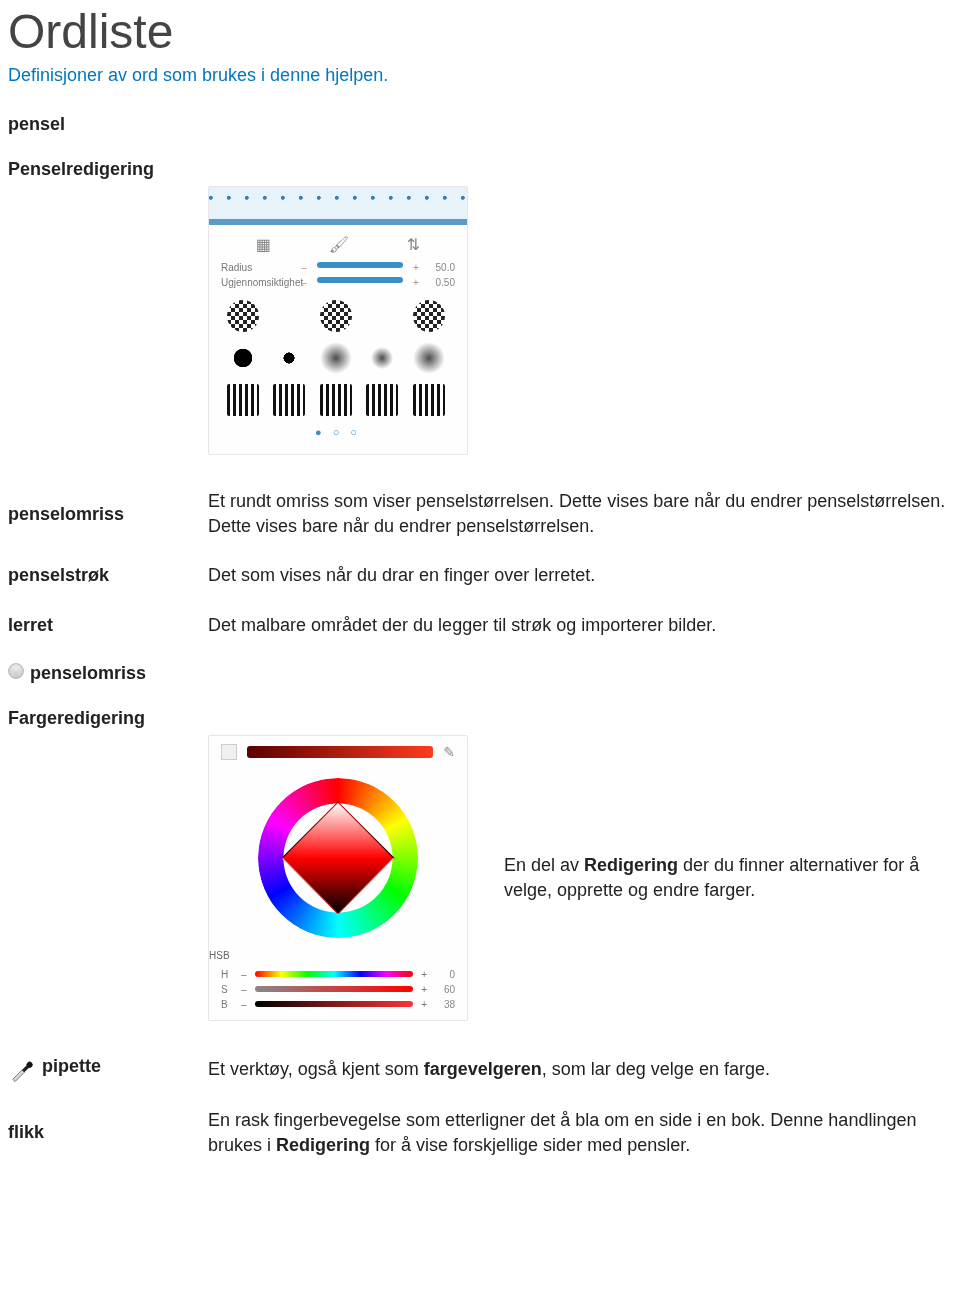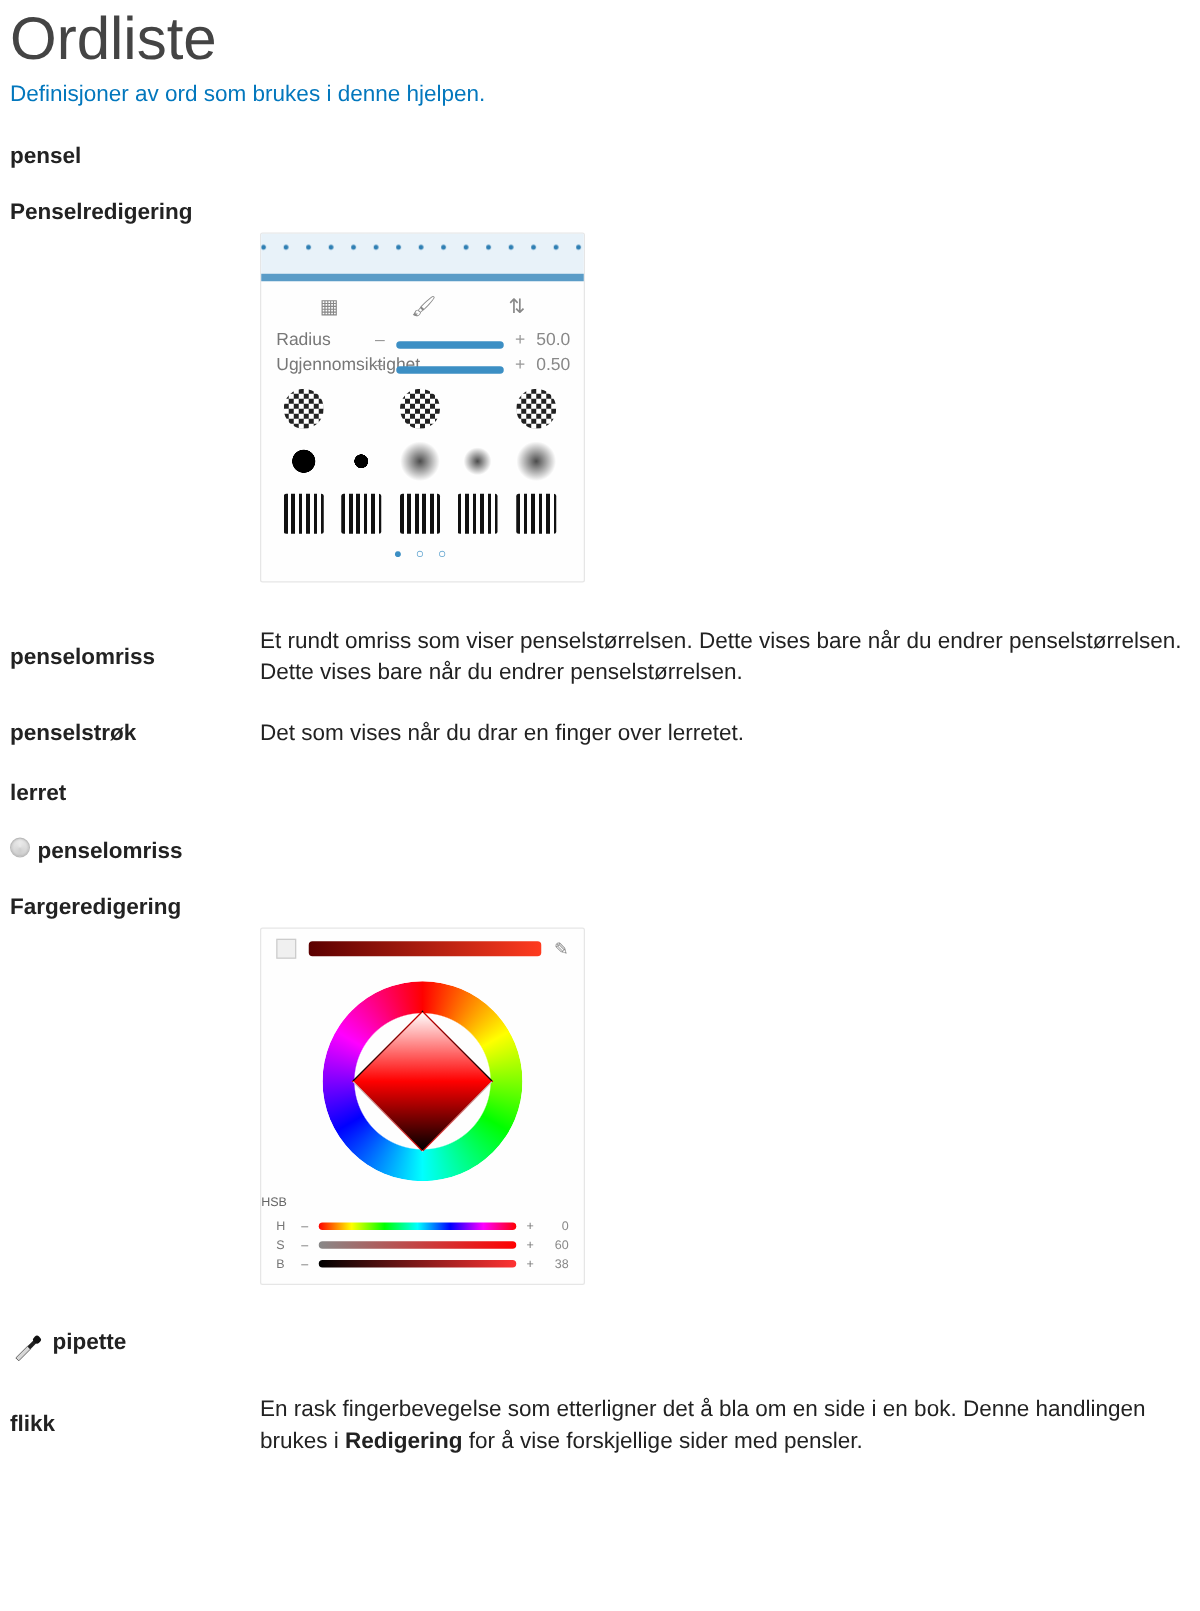--- a/index.html
+++ b/index.html
@@ -75,22 +75,22 @@
       border-bottom: 6px solid #5a9cc7;
     }
     .panel-tools {
       display: flex;
       justify-content: space-around;
       padding: 10px 18px 6px;
       color: #888;
       font-size: 16px;
     }
     .panel-slider {
-      display: flex; align-items: flex-end; padding: 2px 12px;
-      gap: 8px; font-size: 14px; color: #777;
+      display: flex; align-items: flex-start; padding: 2px 12px;
+      gap: 8px; font-size: 10px; color: #777;
     }
     .panel-slider .lbl { width: 70px; }
     .panel-slider .track {
       flex:1; height:6px; background:#3c8fc4; border-radius:3px;
       position:relative;
     }
     .panel-slider .minus { width:10px; text-align:center; color:#999; }
     .panel-slider .plus  { width:10px; text-align:center; color:#999; }
     .panel-slider .val  { width: 26px; text-align:right; color:#888; }
     .swatch-grid {
@@ -226,20 +226,21 @@
   <div class="def-col">Et rundt omriss som viser penselstørrelsen. Dette vises bare når du endrer penselstørrelsen. Dette vises bare når du endrer penselstørrelsen.</div>
 </div>
 
 <div class="row">
   <div class="term-col">penselstrøk</div>
   <div class="def-col">Det som vises når du drar en finger over lerretet.</div>
 </div>
 
 <div class="row">
   <div class="term-col">lerret</div>
+  <div class="def-col">Det malbare området der du legger til strøk og importerer bilder.</div>
 </div>
 
 <div class="row">
   <div class="term-col withicon">
     <span class="sirkel-icon"></span>
     <span>penselomriss</span>
   </div>
 </div>
 
 <div class="row" style="margin-bottom:4px;">
@@ -274,32 +275,38 @@
       <span>+</span>
       <span class="val">60</span>
     </div>
     <div class="hslider b">
       <span class="lbl">B</span>
       <span>–</span>
       <span class="track"></span>
       <span>+</span>
       <span class="val">38</span>
     </div>
+  </div>
+  <div class="caption-right">
+    <span>En del av </span><b>Redigering</b><span> der du finner alternativer for å velge, opprette og endre farger.</span>
   </div>
 </div>
 
 <div class="row">
   <div class="term-col withicon">
     <svg class="pipette-svg" viewBox="0 0 24 24">
       <path d="M4 20 L12 12 L14 14 L6 22 Z" fill="#d7d7d7" stroke="#555" stroke-width="0.6"></path>
       <path d="M12 12 L16 8 L18 10 L14 14 Z" fill="#222"></path>
       <rect x="16" y="5" width="5" height="5" rx="2" transform="rotate(45 18.5 7.5)" fill="#111"></rect>
     </svg>
     <span>pipette</span>
   </div>
+  <div class="def-col">
+    <span>Et verktøy, også kjent som </span><b>fargevelgeren</b><span>, som lar deg velge en farge.</span>
+  </div>
 </div>
 
 <div class="row">
   <div class="term-col">flikk</div>
   <div class="def-col">
     <span>En rask fingerbevegelse som etterligner det å bla om en side i en bok. Denne handlingen brukes i </span><b>Redigering</b><span> for å vise forskjellige sider med pensler.</span>
   </div>
 </div>
 
 </body></html>

